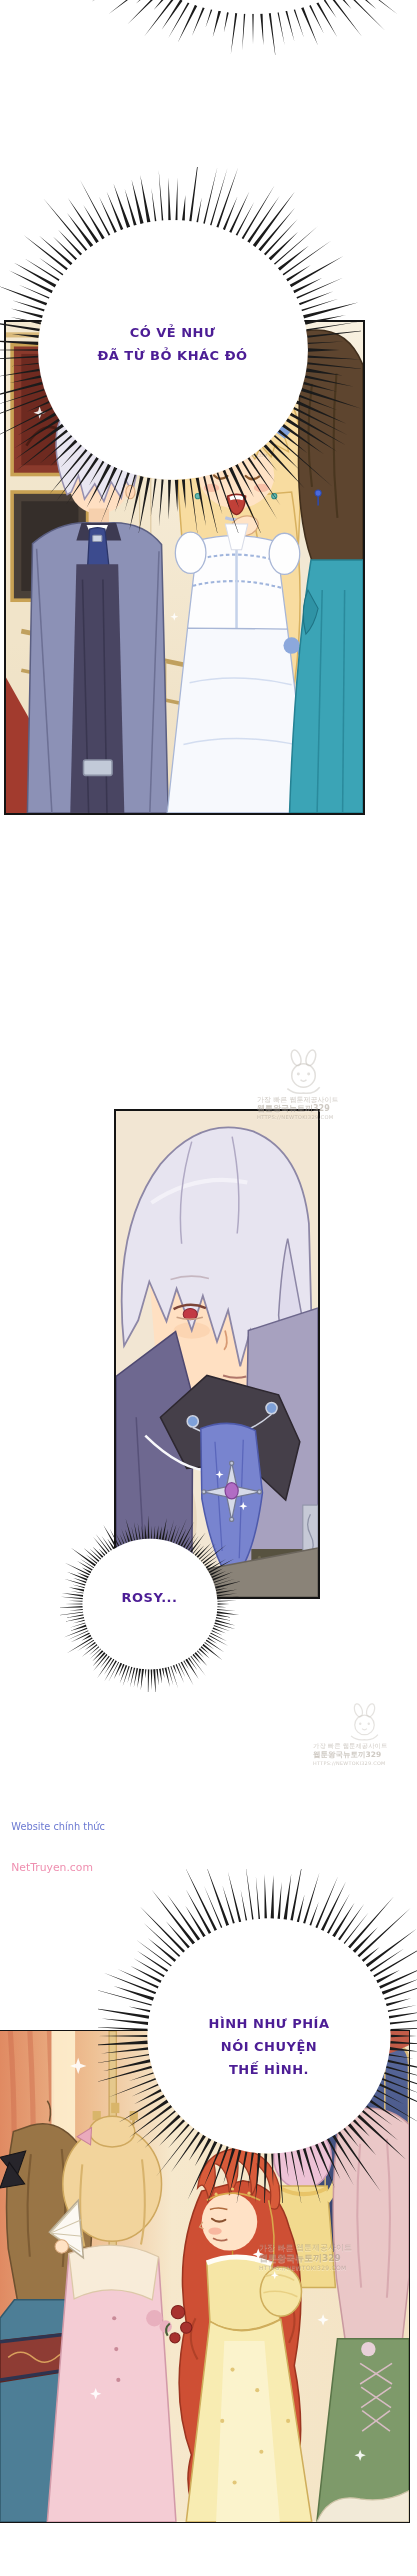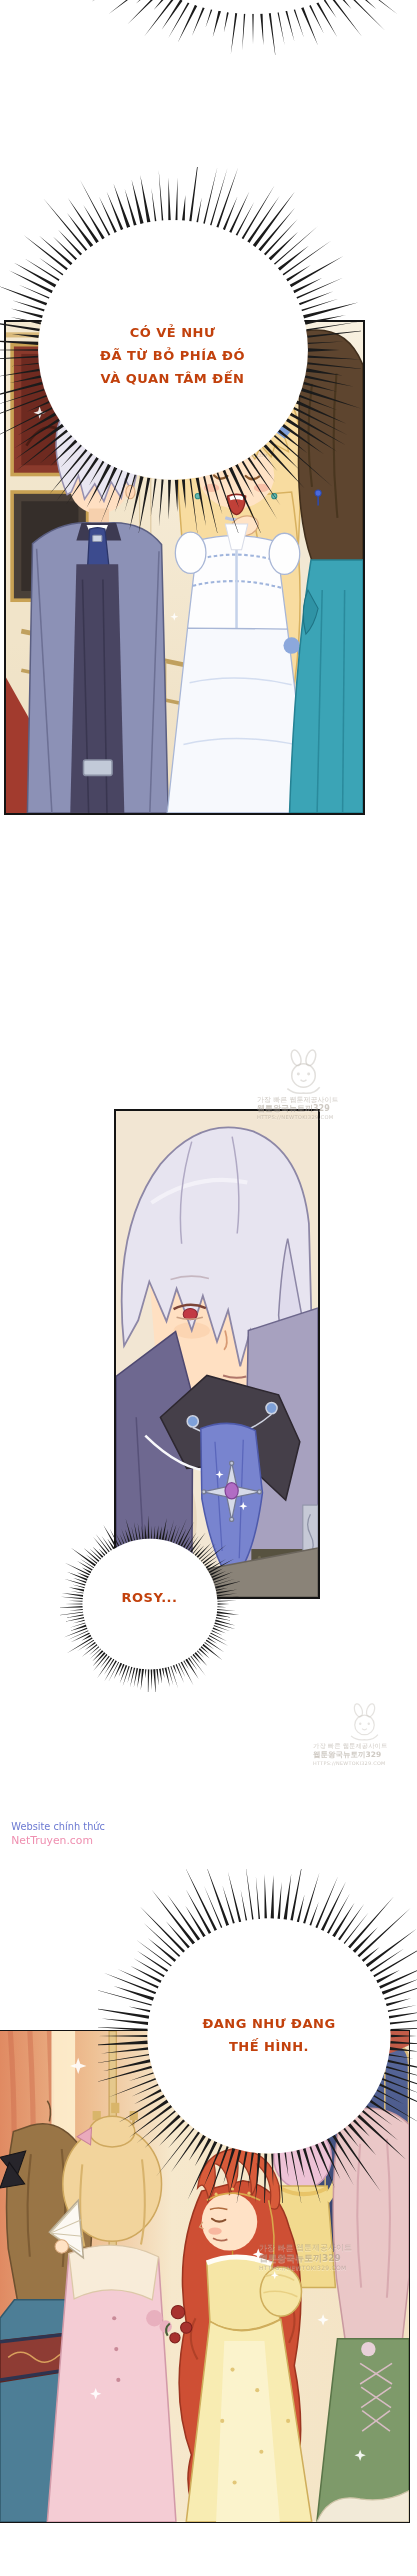--- a/index.html
+++ b/index.html
@@ -2,50 +2,49 @@
 <html style="font-size:8.2px"><head>
 <meta charset="utf-8">
 <style>
   html,body{margin:0;padding:0;background:#ffffff;}
   #page{position:relative;width:417px;height:3665px;background:#fff;overflow:hidden;
         font-family:"DejaVu Sans",sans-serif;}
   .panel{position:absolute;box-sizing:border-box;border:2.1px solid #141414;background:#fff;
          overflow:hidden;z-index:1;}
   .panel svg{display:block;width:100%;height:100%;}
   .burst{position:absolute;z-index:6;}
-  .btxt{position:absolute;z-index:7;color:#c2410c;font-weight:bold;text-align:center;
+  .btxt{position:absolute;z-index:7;color:#4c1d95;font-weight:bold;text-align:center;
         letter-spacing:0.5px;line-height:23px;font-size:13px;white-space:nowrap;}
   .stamp{position:absolute;z-index:5;opacity:0.55;
          color:rgba(150,140,126,0.85);text-shadow:0 0.5px 0 rgba(255,255,255,0.65);}
   .stamp .s1{font-size:6.2px;line-height:7.7px;}
   .stamp .s2{font-size:7.2px;font-weight:bold;line-height:8.8px;}
   .stamp .s3{font-size:4.6px;line-height:6.7px;letter-spacing:0.3px;}
   .mascot{display:block;margin:0 auto 1px auto;}
   #nt-mid{position:absolute;z-index:5;left:11.3px;top:1820px;font-weight:normal;line-height:14px;}
   #nt-mid .l1{color:#6b79d2;font-size:9.8px;}
-  #nt-mid .l2{color:#ef8fb0;font-size:10.8px;}
+  #nt-mid .l2{color:#ef8fb0;font-size:10.8px;margin-top:27px;}
 </style>
 </head>
 <body>
 
 <div id="page">
 
   <div class="burst" style="left: 83px; top: -192px; width: 340px; height: 247px;"><svg viewBox="-330 -240 660 480" width="340" height="247">
         <path d="M250.0,2.3L250.0,-2.3L296.8,0.0ZM249.3,12.6L249.6,8.3L306.2,14.2ZM247.6,23.1L248.2,18.6L337.9,32.7ZM244.8,33.3L245.6,29.2L289.5,40.0ZM241.0,43.3L242.0,39.5L293.7,55.4ZM236.3,52.8L237.2,50.1L315.8,78.3ZM230.5,62.4L231.5,60.1L279.4,81.3ZM223.0,73.3L225.5,68.2L292.7,104.5ZM215.6,81.5L217.4,78.5L293.2,124.3ZM206.3,91.2L209.4,86.6L273.6,132.8ZM197.3,98.7L199.4,96.1L282.0,161.6ZM186.1,107.6L189.8,103.4L240.0,151.1ZM175.6,114.3L178.0,111.9L256.8,193.1ZM163.1,121.8L166.6,118.8L191.3,150.5ZM150.7,128.1L153.7,125.8L211.9,204.7ZM137.6,133.9L140.2,132.1L162.4,168.3ZM123.2,139.6L126.8,137.5L163.7,205.5ZM109.1,144.2L112.1,142.8L137.7,198.5ZM93.5,148.7L97.8,146.9L126.6,222.5ZM79.1,151.9L81.6,151.1L99.1,206.8ZM63.1,155.0L66.3,154.1L80.5,213.6ZM47.6,157.2L49.9,156.7L61.5,220.8ZM30.7,158.9L34.5,158.4L44.5,249.1ZM14.1,159.8L18.6,159.5L20.4,221.2ZM-1.4,160.0L1.4,160.0L0.0,219.0ZM-17.7,159.6L-15.0,159.7L-21.0,231.2ZM-34.5,158.4L-30.7,158.9L-43.2,238.9ZM-50.4,156.6L-47.1,157.3L-56.7,196.6ZM-67.2,153.9L-62.2,155.2L-78.2,204.8ZM-81.7,151.1L-79.1,152.0L-92.4,186.9ZM-97.5,147.1L-93.9,148.6L-118.7,203.3ZM-112.8,142.4L-108.4,144.6L-146.3,216.0ZM-126.4,137.7L-123.6,139.4L-164.8,207.4ZM-141.0,131.6L-136.8,134.5L-177.9,191.5ZM-153.8,125.7L-150.6,128.1L-211.5,204.2ZM-166.7,118.7L-163.0,121.9L-193.1,152.5ZM-178.3,111.6L-175.3,114.7L-244.3,180.7ZM-189.9,103.3L-186.1,107.7L-227.2,139.9ZM-199.8,95.5L-196.9,99.3L-281.0,160.9ZM-208.7,87.6L-207.0,90.2L-246.5,114.7ZM-218.0,77.5L-215.0,82.5L-314.0,136.3ZM-225.3,68.5L-223.1,73.0L-288.1,102.2ZM-231.8,59.2L-230.1,63.2L-277.4,80.5ZM-237.4,49.5L-236.1,53.3L-274.1,64.1ZM-241.8,40.3L-241.2,42.6L-297.1,56.3ZM-245.6,29.4L-244.8,33.1L-287.1,39.6ZM-248.1,18.7L-247.6,23.0L-354.6,34.9ZM-249.6,7.9L-249.3,13.1L-316.7,14.9ZM-250.0,-1.7L-250.0,1.7L-310.1,0.0ZM-249.3,-12.4L-249.6,-8.6L-337.9,-16.3ZM-247.6,-22.9L-248.1,-18.8L-322.4,-30.7ZM-244.7,-33.7L-245.7,-28.7L-301.8,-42.5ZM-240.8,-43.8L-242.1,-39.0L-330.4,-65.2ZM-236.1,-53.2L-237.3,-49.6L-284.2,-67.5ZM-230.3,-62.8L-231.6,-59.6L-321.6,-98.8ZM-223.6,-72.0L-224.8,-69.5L-256.5,-86.7ZM-215.6,-81.5L-217.4,-78.5L-313.4,-135.9ZM-207.0,-90.2L-208.8,-87.6L-276.6,-134.8ZM-197.5,-98.5L-199.2,-96.3L-271.5,-153.5ZM-186.2,-107.5L-189.7,-103.5L-241.6,-152.5ZM-175.6,-114.3L-178.0,-111.9L-222.5,-158.9ZM-162.7,-122.1L-166.9,-118.4L-205.3,-166.4ZM-150.9,-127.9L-153.4,-126.0L-215.2,-209.1ZM-136.6,-134.6L-141.2,-131.5L-172.8,-183.7ZM-123.9,-139.2L-126.1,-137.9L-173.9,-223.3ZM-108.5,-144.5L-112.6,-142.5L-140.4,-204.0ZM-94.3,-148.4L-97.0,-147.3L-131.3,-233.7ZM-78.0,-152.3L-82.7,-150.7L-97.7,-202.5ZM-63.2,-155.0L-66.2,-154.1L-79.5,-209.9ZM-46.2,-157.4L-51.3,-156.4L-61.2,-219.4ZM-30.4,-158.9L-34.9,-158.3L-43.0,-237.7ZM-13.8,-159.8L-18.9,-159.5L-22.2,-248.5ZM2.2,-160.0L-2.2,-160.0L-0.0,-223.7ZM17.5,-159.6L15.2,-159.7L20.1,-216.6ZM34.7,-158.4L30.6,-158.9L41.7,-227.5ZM51.2,-156.5L46.4,-157.4L65.8,-242.3ZM66.0,-154.2L63.4,-154.9L85.4,-231.7ZM81.5,-151.1L79.2,-151.9L94.6,-193.4ZM98.1,-146.8L93.2,-148.8L116.5,-198.2ZM112.3,-142.7L108.9,-144.3L140.1,-203.4ZM127.5,-137.1L122.5,-140.0L152.7,-186.6ZM141.1,-131.6L136.7,-134.5L175.5,-187.8ZM154.3,-125.3L150.0,-128.6L204.3,-194.8ZM167.0,-118.4L162.7,-122.2L188.9,-147.8ZM178.1,-111.8L175.4,-114.5L226.4,-162.8ZM189.3,-103.9L186.6,-107.1L221.2,-134.6ZM199.1,-96.4L197.5,-98.4L242.6,-131.3ZM209.0,-87.2L206.7,-90.6L248.4,-116.0ZM217.2,-78.8L215.8,-81.2L257.1,-103.4ZM225.1,-69.0L223.3,-72.5L272.4,-94.5ZM231.5,-60.0L230.5,-62.5L287.3,-84.5ZM237.4,-49.3L236.0,-53.5L272.6,-63.6ZM242.2,-38.9L240.8,-43.9L347.9,-69.9ZM245.5,-29.8L244.9,-32.7L294.8,-41.1ZM248.2,-18.4L247.5,-23.3L358.2,-35.4ZM249.6,-8.0L249.3,-13.0L285.2,-12.8Z" fill="#1b1b1b"></path>
         <ellipse cx="0" cy="0" rx="250" ry="160" fill="#fff"></ellipse>
       </svg></div>
 
   <div class="burst" style="left: -15.5px; top: 167px; width: 376px; height: 366px;"><svg viewBox="-365 -355 730 710" width="376" height="366">
         <path d="M262.0,3.2L262.0,-3.2L323.8,0.0ZM261.5,15.1L261.8,10.8L365.3,18.3ZM260.4,27.8L260.8,24.0L376.4,37.9ZM258.4,42.0L259.4,35.5L329.2,49.7ZM255.9,54.1L257.0,49.0L351.4,71.4ZM252.7,66.6L254.0,61.8L318.1,81.2ZM248.6,79.7L250.6,73.6L364.7,113.4ZM244.4,91.0L246.0,86.8L319.6,116.9ZM238.8,103.9L241.4,97.9L336.6,143.1ZM233.4,114.6L235.3,110.8L338.7,164.8ZM226.6,126.7L229.5,121.6L335.8,185.1ZM219.3,138.0L222.8,132.5L319.1,197.6ZM211.8,148.5L215.3,143.5L293.1,202.6ZM203.7,158.6L207.2,154.2L261.0,200.4ZM195.7,167.6L197.9,165.1L310.4,266.2ZM185.8,177.8L189.5,174.0L246.0,232.8ZM175.7,187.0L180.2,182.9L255.7,268.9ZM166.7,194.5L169.0,192.5L202.8,235.4ZM156.2,202.4L158.4,200.7L198.2,256.2ZM144.6,210.2L148.0,207.9L208.5,301.6ZM133.2,217.0L136.5,215.0L202.4,328.5ZM120.7,223.7L125.6,221.1L157.3,286.5ZM108.1,229.6L114.0,226.9L174.7,364.3ZM96.2,234.5L101.2,232.4L128.8,307.4ZM84.6,238.5L87.6,237.5L136.2,382.2ZM71.1,242.6L75.3,241.4L95.8,319.6ZM58.4,245.7L62.0,244.8L90.4,373.5ZM44.0,248.5L49.9,247.4L64.2,342.2ZM32.2,250.1L35.0,249.7L48.9,367.5ZM17.2,251.5L23.2,251.0L24.6,308.5ZM3.5,252.0L10.0,251.8L8.4,314.4ZM-9.5,251.8L-4.0,252.0L-8.7,329.5ZM-22.2,251.1L-18.2,251.4L-27.4,344.3ZM-35.4,249.7L-31.9,250.1L-43.1,323.2ZM-49.7,247.4L-44.2,248.4L-67.9,362.7ZM-63.4,244.5L-57.0,246.0L-84.9,350.2ZM-74.6,241.5L-71.8,242.4L-94.4,314.8ZM-88.4,237.2L-83.8,238.8L-112.9,315.2ZM-99.9,233.0L-97.5,233.9L-143.1,342.7ZM-113.9,226.9L-108.2,229.6L-144.0,298.7ZM-126.1,220.9L-120.2,224.0L-167.8,306.2ZM-136.8,214.9L-133.0,217.2L-163.0,262.9ZM-148.6,207.5L-143.9,210.7L-207.7,300.4ZM-159.0,200.2L-155.5,202.9L-226.2,293.4ZM-169.5,192.1L-166.1,194.9L-240.8,281.0ZM-179.3,183.7L-176.7,186.1L-218.5,228.7ZM-189.7,173.8L-185.6,178.0L-238.6,225.5ZM-198.1,164.9L-195.5,167.9L-259.6,221.5ZM-207.0,154.5L-203.9,158.3L-304.2,234.6ZM-215.4,143.4L-211.7,148.6L-307.4,212.7ZM-222.4,133.2L-219.7,137.3L-309.0,191.2ZM-229.6,121.4L-226.4,126.9L-301.5,165.7ZM-235.1,111.3L-233.7,114.1L-372.0,181.4ZM-240.8,99.2L-239.3,102.6L-283.7,120.0ZM-245.8,87.3L-244.6,90.5L-387.2,142.4ZM-250.1,75.0L-249.1,78.3L-342.9,106.4ZM-254.0,61.7L-252.7,66.7L-403.2,103.6ZM-257.0,49.0L-255.9,54.0L-317.7,64.3ZM-259.2,36.6L-258.5,41.0L-349.1,52.8ZM-260.7,24.6L-260.5,27.2L-315.6,31.6ZM-261.7,11.3L-261.6,14.6L-377.9,19.0ZM-262.0,-1.4L-262.0,1.4L-364.2,0.0ZM-261.5,-16.1L-261.8,-9.9L-376.1,-18.9ZM-260.3,-28.6L-260.9,-23.2L-313.0,-31.3ZM-258.5,-41.4L-259.3,-36.2L-407.3,-61.9ZM-256.0,-53.6L-256.9,-49.5L-315.4,-63.9ZM-252.7,-66.8L-254.0,-61.6L-314.8,-80.4ZM-249.0,-78.6L-250.2,-74.7L-312.5,-96.7ZM-244.3,-91.2L-246.0,-86.5L-350.6,-128.7ZM-239.5,-102.1L-240.6,-99.7L-300.6,-127.4ZM-233.1,-115.1L-235.6,-110.2L-318.8,-154.9ZM-226.5,-126.8L-229.5,-121.4L-309.3,-170.1ZM-220.1,-136.7L-222.0,-133.8L-288.8,-178.3ZM-212.7,-147.2L-214.4,-144.8L-260.6,-179.5ZM-204.0,-158.2L-206.9,-154.6L-290.3,-223.5ZM-195.1,-168.3L-198.5,-164.4L-259.9,-221.9ZM-186.1,-177.4L-189.1,-174.3L-233.2,-220.3ZM-176.3,-186.5L-179.7,-183.4L-223.5,-234.1ZM-166.2,-194.8L-169.4,-192.2L-251.6,-293.9ZM-154.7,-203.5L-159.8,-199.7L-205.7,-266.1ZM-143.8,-210.7L-148.7,-207.4L-204.1,-295.0ZM-132.5,-217.5L-137.2,-214.6L-174.1,-281.3ZM-121.6,-223.3L-124.7,-221.6L-180.7,-330.5ZM-109.0,-229.2L-113.2,-227.3L-143.7,-297.9ZM-96.3,-234.4L-101.1,-232.5L-128.9,-307.7ZM-83.1,-239.1L-89.1,-237.0L-115.7,-323.2ZM-70.6,-242.7L-75.8,-241.2L-93.7,-312.4ZM-57.0,-246.0L-63.3,-244.5L-80.6,-331.7ZM-43.8,-248.5L-50.1,-247.3L-63.7,-339.9ZM-32.2,-250.1L-35.1,-249.7L-42.0,-314.3ZM-18.8,-251.4L-21.7,-251.1L-27.8,-349.4ZM-4.3,-252.0L-9.1,-251.9L-8.9,-335.1ZM8.7,-251.9L4.8,-252.0L8.9,-335.1ZM22.9,-251.0L17.5,-251.5L24.1,-300.8ZM35.8,-249.6L31.5,-250.2L53.2,-400.7ZM48.6,-247.6L45.4,-248.2L55.9,-296.7ZM61.7,-244.9L58.7,-245.6L86.3,-355.9ZM74.6,-241.5L71.8,-242.4L105.7,-353.5ZM88.0,-237.3L84.2,-238.7L126.6,-354.6ZM100.7,-232.6L96.7,-234.3L125.3,-298.7ZM113.0,-227.3L109.1,-229.2L148.7,-308.7ZM124.6,-221.6L121.6,-223.2L157.6,-287.1ZM136.5,-215.1L133.2,-217.0L197.4,-320.1ZM148.4,-207.6L144.1,-210.6L206.9,-299.1ZM159.8,-199.7L154.7,-203.5L236.8,-307.5ZM169.9,-191.8L165.8,-195.2L237.2,-276.7ZM179.4,-183.6L176.5,-186.3L242.2,-254.4ZM189.7,-173.8L185.6,-178.0L243.0,-229.8ZM197.7,-165.4L195.9,-167.3L281.6,-240.9ZM207.3,-154.1L203.6,-158.7L264.2,-202.9ZM214.5,-144.7L212.6,-147.3L308.2,-213.3ZM222.4,-133.1L219.7,-137.4L267.5,-164.8ZM229.5,-121.6L226.6,-126.7L331.0,-182.4ZM235.6,-110.3L233.2,-115.1L290.1,-140.5ZM240.8,-99.3L239.4,-102.5L331.0,-140.6ZM245.9,-87.0L244.5,-90.8L311.7,-114.0ZM250.0,-75.2L249.1,-78.1L322.4,-99.9ZM254.2,-61.0L252.5,-67.3L360.8,-92.5ZM257.0,-48.9L255.9,-54.2L335.9,-68.1ZM259.1,-37.3L258.6,-40.3L363.5,-55.1ZM260.8,-23.9L260.4,-27.9L394.6,-39.8ZM261.7,-11.6L261.6,-14.3L331.7,-16.6Z" fill="#1b1b1b"></path>
         <ellipse cx="0" cy="0" rx="262" ry="252" fill="#fff"></ellipse>
       </svg></div>
   <div class="btxt" style="left:59px;top:321px;width:227px;">
     <div>CÓ VẺ NHƯ</div>
-    <div>ĐÃ TỪ BỎ PHÍA ĐÓ</div>
-    <div>VÀ QUAN TÂM ĐẾN</div>
+    <div>ĐÃ TỪ BỎ KHÁC ĐÓ</div>
   </div>
 
   <div class="panel" style="left:4.1px;top:320px;width:361px;height:495px;background:#f5ebd8;">
     <svg viewBox="0 0 700 953" preserveAspectRatio="none">
       <defs>
         <linearGradient id="p1w" x1="0" y1="0" x2="0" y2="1">
           <stop offset="0" stop-color="#f8f0df"></stop>
             <stop offset="0.55" stop-color="#f3e7cf"></stop>
             <stop offset="1" stop-color="#eedfc2"></stop>
         </linearGradient>
@@ -297,21 +296,22 @@
     <div class="s1" style="font-size:6.4px;">가장 빠른 웹툰제공사이트</div>
     <div class="s2" style="font-size:7.5px;">웹툰왕국뉴토끼329</div>
     <div class="s3" style="font-size:4.9px;">HTTPS://NEWTOKI329.COM</div>
   </div>
 
   <div class="burst" style="left: 98px; top: 1869px; width: 342px; height: 334px;"><svg viewBox="-332 -324 664 648" width="342" height="334">
         <path d="M236.0,2.2L236.0,-2.2L293.2,0.0ZM235.5,14.8L235.8,9.5L305.9,15.9ZM234.4,27.1L235.0,21.4L293.4,30.5ZM232.8,37.8L233.2,34.8L281.5,44.1ZM230.2,50.3L231.1,46.1L353.3,74.7ZM227.2,61.6L228.1,58.4L325.0,86.5ZM223.5,73.2L224.6,70.0L356.7,115.5ZM219.1,84.7L220.4,81.4L291.7,111.2ZM214.0,96.1L215.8,92.3L329.3,146.1ZM208.7,106.5L210.1,103.8L261.9,132.4ZM202.6,116.9L204.0,114.5L321.8,185.6ZM195.3,128.1L198.0,124.0L260.3,168.2ZM188.5,137.2L190.4,134.7L239.7,173.3ZM180.4,147.1L183.0,143.9L251.3,203.2ZM171.4,156.9L175.5,152.4L266.3,240.4ZM162.7,165.2L166.6,161.5L196.1,195.6ZM153.1,173.6L157.7,169.6L207.6,231.2ZM144.2,180.5L147.3,178.1L174.7,216.2ZM133.6,188.0L137.7,185.1L217.2,302.6ZM122.8,194.8L127.6,191.8L170.4,265.6ZM112.6,200.4L116.1,198.5L164.5,290.0ZM100.7,206.3L105.7,203.8L139.0,278.6ZM89.3,211.1L94.3,209.0L127.7,295.3ZM78.4,215.1L81.7,213.9L104.4,282.0ZM65.6,219.1L70.7,217.5L100.8,326.7ZM53.1,222.2L59.0,220.8L69.2,275.7ZM42.5,224.3L45.0,223.8L64.6,334.9ZM29.9,226.2L32.8,225.8L37.8,274.4ZM16.8,227.4L20.9,227.1L29.6,362.1ZM4.2,228.0L8.4,227.9L8.0,292.3ZM-9.0,227.8L-3.5,228.0L-9.5,350.6ZM-21.5,227.1L-16.2,227.5L-26.6,324.4ZM-33.5,225.7L-29.1,226.3L-40.7,295.7ZM-45.8,223.7L-41.7,224.4L-63.8,330.5ZM-58.5,220.9L-53.5,222.1L-77.7,310.4ZM-71.0,217.4L-65.3,219.1L-88.9,287.2ZM-82.0,213.8L-78.2,215.2L-125.0,339.1ZM-93.7,209.2L-89.8,210.9L-128.1,296.3ZM-105.9,203.7L-100.5,206.4L-158.3,318.4ZM-117.0,198.0L-111.7,200.9L-144.3,253.6ZM-127.9,191.6L-122.5,195.0L-155.7,242.0ZM-137.5,185.3L-133.8,187.8L-190.3,264.3ZM-146.8,178.5L-144.7,180.2L-219.1,272.7ZM-157.0,170.2L-153.8,173.0L-196.0,218.0ZM-166.4,161.7L-162.9,165.0L-213.7,213.7ZM-175.5,152.4L-171.3,157.0L-241.6,217.6ZM-182.7,144.3L-180.7,146.7L-258.2,209.0ZM-191.0,133.9L-187.9,138.0L-272.1,197.4ZM-198.4,123.5L-195.0,128.6L-274.7,177.8ZM-204.7,113.5L-202.0,118.0L-293.1,168.6ZM-210.6,102.8L-208.2,107.4L-262.1,132.5ZM-215.5,92.8L-214.3,95.6L-266.6,117.7ZM-220.4,81.5L-219.2,84.6L-312.5,119.3ZM-224.5,70.4L-223.6,72.9L-273.0,87.8ZM-228.3,57.8L-227.1,62.2L-350.8,93.6ZM-231.3,45.3L-230.0,51.1L-323.4,68.2ZM-233.2,35.0L-232.8,37.6L-341.3,53.7ZM-234.9,21.7L-234.4,26.8L-326.4,34.0ZM-235.8,8.9L-235.5,15.3L-365.9,19.1ZM-236.0,-1.9L-236.0,1.9L-332.2,0.0ZM-235.5,-14.3L-235.8,-9.9L-342.6,-17.8ZM-234.4,-27.0L-235.0,-21.4L-325.3,-33.9ZM-232.5,-39.2L-233.5,-33.3L-351.1,-55.3ZM-230.2,-50.1L-231.1,-46.3L-272.9,-57.3ZM-227.3,-61.3L-228.0,-58.7L-347.8,-92.7ZM-223.1,-74.6L-225.1,-68.6L-301.7,-97.3ZM-219.0,-85.0L-220.6,-81.0L-321.0,-122.6ZM-214.1,-96.0L-215.7,-92.4L-294.2,-130.2ZM-208.3,-107.3L-210.6,-102.9L-269.7,-136.4ZM-202.4,-117.3L-204.3,-114.1L-262.9,-150.8ZM-195.6,-127.6L-197.7,-124.5L-257.0,-166.1ZM-188.7,-137.0L-190.2,-134.9L-258.6,-187.3ZM-180.1,-147.5L-183.3,-143.6L-234.8,-189.6ZM-172.2,-155.9L-174.6,-153.4L-243.3,-219.2ZM-163.0,-165.0L-166.3,-161.7L-250.6,-251.6ZM-153.6,-173.2L-157.2,-170.0L-200.2,-222.8ZM-143.4,-181.2L-148.1,-177.5L-227.8,-283.8ZM-133.5,-188.1L-137.8,-185.1L-197.1,-274.0ZM-122.9,-194.7L-127.4,-191.9L-162.7,-253.3ZM-112.1,-200.7L-116.6,-198.2L-161.6,-284.7ZM-101.0,-206.1L-105.4,-204.0L-163.6,-329.3ZM-90.5,-210.6L-93.0,-209.5L-126.2,-291.8ZM-77.5,-215.4L-82.7,-213.5L-123.0,-333.7ZM-66.3,-218.8L-69.9,-217.7L-90.7,-293.2ZM-53.9,-222.0L-58.1,-221.0L-79.9,-319.5ZM-42.4,-224.3L-45.1,-223.8L-55.2,-284.8ZM-29.9,-226.2L-32.7,-225.8L-46.1,-336.7ZM-17.4,-227.4L-20.3,-227.2L-25.5,-310.2ZM-3.9,-228.0L-8.7,-227.9L-8.6,-314.6ZM9.5,-227.8L3.1,-228.0L8.5,-312.8ZM21.2,-227.1L16.5,-227.5L24.6,-299.2ZM34.5,-225.6L28.2,-226.4L43.3,-315.6ZM46.1,-223.6L41.4,-224.5L66.5,-344.8ZM58.1,-221.0L53.9,-222.0L69.2,-275.3ZM70.1,-217.7L66.1,-218.9L98.2,-317.9ZM81.7,-213.9L78.4,-215.1L96.7,-260.7ZM93.6,-209.3L89.9,-210.8L134.4,-311.2ZM105.5,-203.9L100.9,-206.2L149.7,-300.6ZM116.1,-198.5L112.6,-200.4L157.3,-277.0ZM127.6,-191.7L122.7,-194.8L166.4,-259.2ZM137.4,-185.4L133.9,-187.8L184.9,-256.7ZM146.8,-178.5L144.7,-180.2L193.3,-240.0ZM157.3,-169.9L153.5,-173.3L242.8,-271.5ZM166.9,-161.2L162.4,-165.5L211.7,-211.7ZM175.1,-152.8L171.7,-156.5L274.9,-248.4ZM183.3,-143.5L180.0,-147.5L214.8,-173.0ZM191.1,-133.7L187.8,-138.2L292.8,-212.8ZM197.7,-124.5L195.7,-127.5L262.4,-169.7ZM204.3,-114.1L202.4,-117.4L324.2,-187.0ZM210.8,-102.4L208.0,-107.8L254.0,-128.3ZM216.1,-91.7L213.8,-96.8L312.0,-138.3ZM221.0,-80.0L218.6,-86.0L292.3,-111.4ZM224.6,-70.1L223.6,-73.1L321.6,-103.9ZM228.3,-57.6L227.0,-62.4L275.8,-73.1ZM231.0,-46.7L230.3,-49.7L287.1,-60.4ZM233.4,-33.8L232.6,-38.8L299.2,-46.9ZM234.9,-22.2L234.4,-26.2L319.7,-33.3ZM235.7,-10.7L235.6,-13.6L331.8,-17.3Z" fill="#1b1b1b"></path>
         <ellipse cx="0" cy="0" rx="236" ry="228" fill="#fff"></ellipse>
       </svg></div>
   <div class="btxt" style="left:166px;top:2012px;width:206px;">
-    <div>ĐANG NHƯ ĐANG</div>
+    <div>HÌNH NHƯ PHÍA</div>
+    <div>NÓI CHUYỆN</div>
     <div>THẾ HÌNH.</div>
   </div>
 
   <div class="panel" style="left:0;top:2030px;width:410px;height:493px;border-width:1.5px;border-left:none;">
     <svg viewBox="0 0 795 957" preserveAspectRatio="none">
       <defs>
         <linearGradient id="p3bg" x1="0" y1="0" x2="1" y2="0">
           <stop offset="0" stop-color="#e08a62"></stop>
             <stop offset="0.22" stop-color="#eebf92"></stop>
           <stop offset="0.42" stop-color="#f6e8cc"></stop>

